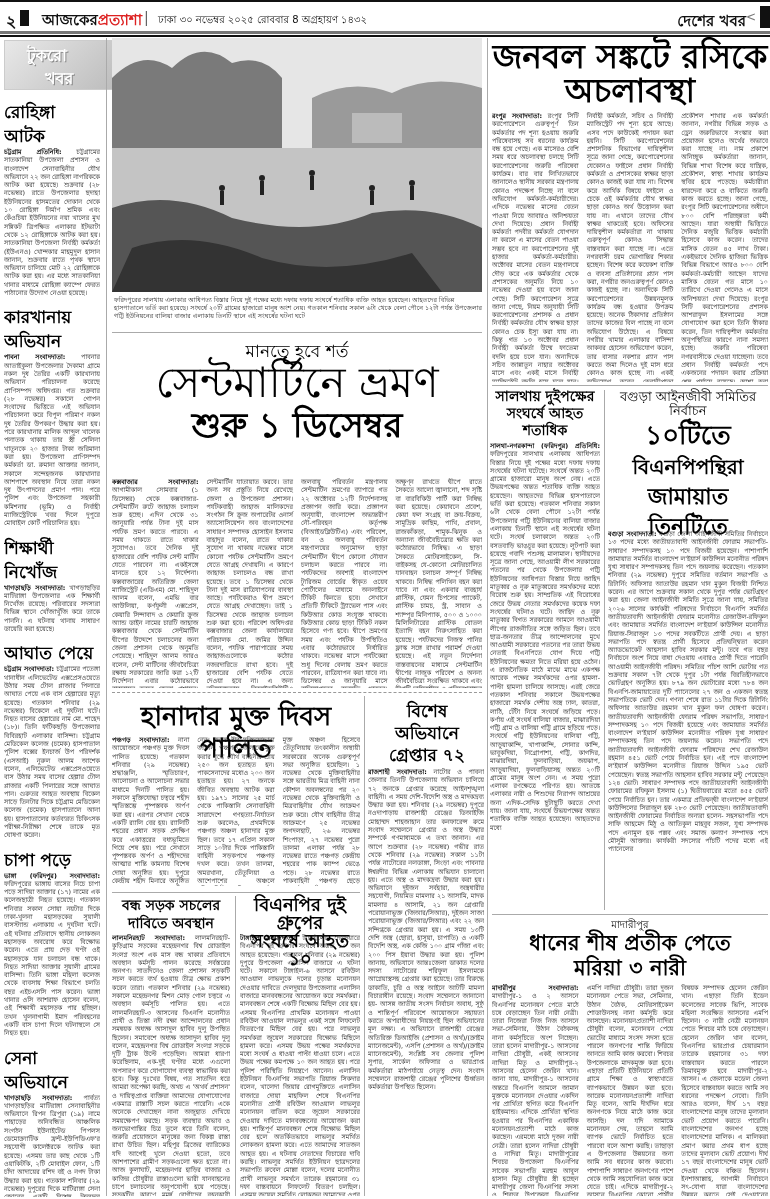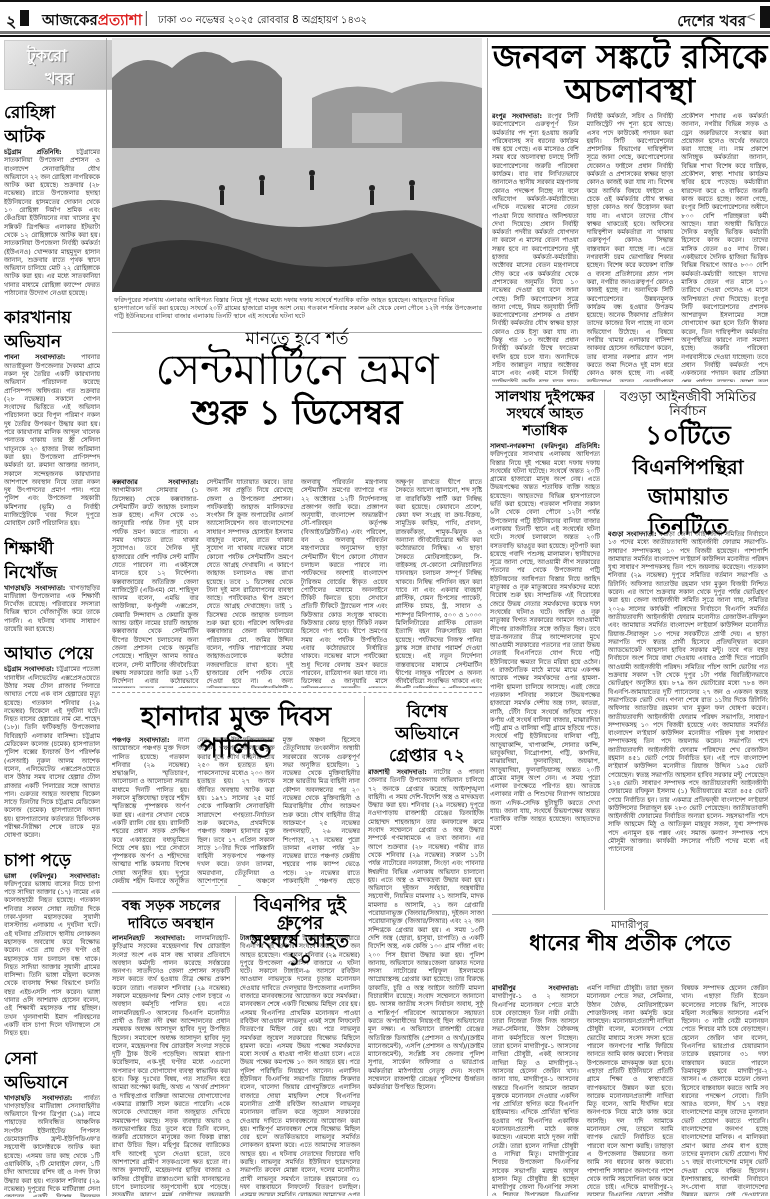--- a/index.html
+++ b/index.html
@@ -114,21 +114,21 @@
   <div>অচলাবস্থা</div>
 </div>
 <div class="col cols body" style="left:492px;top:112px;width:276px;height:270px">
   <div><b>রংপুর সংবাদদাতা:</b> <span>রংপুর সিটি করপোরেশনে গুরুত্বপূর্ণ তিন কর্মকর্তার পদ শূন্য হওয়ায় জরুরি পরিষেবাসহ সব ধরনের কার্যক্রম বন্ধ হয়ে গেছে। এক মাসেরও বেশি সময় ধরে অচলাবস্থা চলছে সিটি করপোরেশনের জরুরি পরিষেবা কার্যক্রম। বার বার লিখিতভাবে জানালেও স্থানীয় সরকার মন্ত্রণালয় কোনও পদক্ষেপ নিচ্ছে না বলে অভিযোগ কর্মকর্তা-কর্মচারীদের। এদিকে নভেম্বর মাসের বেতন পাওয়া নিয়ে আবারও অনিশ্চয়তা দেখা দিয়েছে। প্রধান নির্বাহী কর্মকর্তা পদবীর কর্মকর্তা যোগদান না করলে এ মাসের বেতন পাওয়া সম্ভব হবে না করপোরেশনের দুই হাজার কর্মকর্তা-কর্মচারীর। অক্টোবর মাসের বেতন মন্ত্রণালয়ে দৌড় করে এক কর্মকর্তার থেকে প্রশাসকের অনুমতি নিয়ে ১০ নভেম্বর দেওয়া হয় বলে জানা গেছে। সিটি করপোরেশন সূত্রে জানা গেছে, নিয়ম অনুযায়ী সিটি করপোরেশনের প্রশাসক ও প্রধান নির্বাহী কর্মকর্তার যৌথ স্বাক্ষর ছাড়া কোনও চেক ইস্যু করা যায় না। কিন্তু গত ১৩ অক্টোবর প্রধান নির্বাহী কর্মকর্তা উম্মে ফাতেমা বদলি হয়ে চলে যান। অন্যদিকে সচিব জান্নাতুন নাহার অক্টোবর মাসে এবং একই মাসে নির্বাহী ম্যাজিস্ট্রেট বদলি হয়ে চলে যান। ফলে দুই মাস ধরে প্রধান</span></div>
   <div>নির্বাহী কর্মকর্তা, সচিব ও নির্বাহী ম্যাজিস্ট্রেট পদ শূন্য হয়ে আছে। এসব পদে কাউকেই পদায়ন করা হয়নি। সিটি করপোরেশনের প্রশাসনিক বিভাগের দায়িত্বশীল সূত্রে জানা গেছে, করপোরেশনের যেকোনও ফাইলে প্রধান নির্বাহী কর্মকর্তা ও প্রশাসকের স্বাক্ষর ছাড়া কোনও কাজই করা যায় না। বিশেষ করে আর্থিক বিষয়ে ফাইলে ও চেকে ওই কর্মকর্তার যৌথ স্বাক্ষর ছাড়া কোনও অর্থ উত্তোলন করা যায় না। এখানে তাদের যৌথ স্বাক্ষর থাকতেই হবে। অফিসের দায়িত্বশীল কর্মকর্তারা না থাকায় গুরুত্বপূর্ণ কোনও সিদ্ধান্ত বাস্তবায়ন করা যাচ্ছে না। এতে নগরবাসী চরম ভোগান্তির শিকার হচ্ছেন। বিশেষ করে কয়েকশ ব্যক্তি ও ব্যবসা প্রতিষ্ঠানের প্ল্যান পাস করা, নগরীর জনগুরুত্বপূর্ণ কোনও কাজই হচ্ছে না। অন্যদিকে সিটি করপোরেশনের উন্নয়নমূলক কার্যক্রম বন্ধ হওয়ার উপক্রম হয়েছে। অনেক ঠিকাদার প্রতিষ্ঠান তাদের কাজের বিল পাচ্ছে না বলে অভিযোগ উঠেছে। এ বিষয়ে নগরীর খামার এলাকার বাসিন্দা আকবর হোসেন অভিযোগ করেন, তার বাসার নকশার প্ল্যান পাস করতে জমা দিলেও দুই মাস ধরে কোনও কাজ হচ্ছে না। একই অভিযোগ করেন কেরানীপাড়া মহল্লার মমতাজ বেগমসহ অনেকেই। এদিকে</div>
   <div>প্রকৌশল শাখার এক কর্মকর্তা জানান, নগরীর বিভিন্ন সড়ক ও ড্রেন জরুরিভাবে সংস্কার করা প্রয়োজন হলেও অর্থের অভাবে করা যাচ্ছে না। নাম প্রকাশে অনিচ্ছুক কর্মকর্তারা জানান, বিভিন্ন শাখা বিশেষ করে যান্ত্রিক, প্রকৌশল, স্বাস্থ্য শাখার কার্যক্রম স্থবির হয়ে পড়েছে। কর্মচারীরা ধারদেনা করে ও বাকিতে জরুরি কাজ করতে হচ্ছে। জানা গেছে, রংপুর সিটি করপোরেশনের অধীনে ৮০০ বেশি পরিচ্ছন্নতা কর্মী আছেন। যারা অস্থায়ী ভিত্তিতে দৈনিক মজুরি ভিত্তিক কর্মচারী হিসেবে কাজ করেন। তাদের মাসিক বেতন ৪৫ লাখ টাকা। একইভাবে দৈনিক হাজিরা ভিত্তিক বিভিন্ন বিভাগে আরও ৮০০ বেশি কর্মকর্তা-কর্মচারী আছেন যাদের মাসিক বেতন গত মাসে ১০ তারিখে দেওয়া গেলেও এ মাসে অনিশ্চয়তা দেখা দিয়েছে। রংপুর সিটি করপোরেশনের প্রশাসক আশরাফুল ইসলামের সঙ্গে যোগাযোগ করা হলে তিনি স্বীকার করেন, তিন দায়িত্বশীল কর্মকর্তার অনুপস্থিতির কারণে নানা সমস্যা হচ্ছে। জরুরি পরিষেবা নগরবাসীকে দেওয়া যাচ্ছেনা। তবে প্রধান নির্বাহী কর্মকর্তা পদে একজনের পদায়ন করার প্রক্রিয়া শেষ পর্যায়ে রয়েছে। আশা করা যাচ্ছে, সমস্যা সমাধান হয়ে যাবে।</div>
 </div>
 <div class="vline" style="left:487px;top:38px;height:1158px"></div>
 <div class="hline" style="left:492px;top:385px;width:276px"></div>
 
-<div class="head-c" style="left:112px;top:327px;width:370px">
+<div class="head-c" style="left:112px;top:340px;width:370px">
   <div style="font-size:17px;line-height:22px">মানতে হবে শর্ত</div>
   <div style="font-size:42px;line-height:42px;font-weight:normal">সেন্টমার্টিনে ভ্রমণ</div>
   <div style="font-size:34px;line-height:42px;font-weight:bold">শুরু ১ ডিসেম্বর</div>
 </div>
 <div class="col cols body" style="left:112px;top:478px;width:370px;height:210px">
   <div><b>কক্সবাজার সংবাদদাতা:</b> <span>আগামীকাল সোমবার (১ ডিসেম্বর) থেকে কক্সবাজার-সেন্টমার্টিন রুটে জাহাজ চলাচল শুরু হচ্ছে। এদিন থেকে ৩১ জানুয়ারি পর্যন্ত টানা দুই মাস পর্যটক ভ্রমণ করতে পারবে। এ সময় থাকতে রাতে থাকার সুযোগও। তবে দৈনিক দুই হাজারের বেশি পর্যটক সেন্ট মার্টিন যেতে পারবেন না। একইসঙ্গে মানতে হবে ১২ নির্দেশনা। কক্সবাজারের অতিরিক্ত জেলা ম্যাজিস্ট্রেট (এডিএম) মো. শাহিদুল আলম বলেন, এমভি বার আউলিয়া, কর্ণফুলী এক্সপ্রেস, কেয়ারি সিন্দাবাদ ও কেয়ারি ক্রুজ অ্যান্ড ডাইন নামের চারটি জাহাজ কক্সবাজার থেকে সেন্টমার্টিন দ্বীপের উদ্দেশে চলাচলের জন্য জেলা প্রশাসন থেকে অনুমতি পেয়েছে। শাহিদুল আলম আরও বলেন, সেন্ট মার্টিনের জীববৈচিত্র্য রক্ষায় সরকারের জারি করা ১২টি নির্দেশনা এবার কঠোরভাবে বাস্তবায়ন করবে জেলা প্রশাসন। মূলত টেকনাফ থেকে পর্যটকবাহী জাহাজ চলাচল করলেও নিরাপত্তার কারণে এখন কক্সবাজার শহরের নুনিয়ারছড়া থেকে পর্যটকবাহী জাহাজ বঙ্গোপসাগর পাড়ি দিয়ে</span></div>
   <div>সেন্টমার্টিন যাতায়াত করবে। তার জন্য সব প্রস্তুতি নিয়ে রেখেছে জেলা ও উপজেলা প্রশাসন। পর্যটকবাহী জাহাজ মালিকদের সংগঠন সি ক্রুজ অপারেটর ওনার্স অ্যাসোসিয়েশন অব বাংলাদেশের সাধারণ সম্পাদক হোসাইন ইসলাম বাহাদুর বলেন, রাতে থাকার সুযোগ না থাকায় নভেম্বর মাসে কোনো পর্যটক সেন্টমার্টিন ভ্রমণে যেতে আগ্রহ দেখায়নি। এ কারণে জাহাজ চলাচলও বন্ধ রাখা হয়েছে। তবে ১ ডিসেম্বর থেকে টানা দুই মাস রাত্রিযাপনের ব্যবস্থা আছে। পর্যটকেরাও দ্বীপ ভ্রমণে যেতে আগ্রহ দেখাচ্ছেন। তাই ১ ডিসেম্বর থেকে জাহাজ চলাচল শুরু করা হবে। পরিবেশ অধিদপ্তর কক্সবাজার জেলা কার্যালয়ের পরিচালক মো. জমির উদ্দিন বলেন, পর্যটক পারাপারের সময় জাহাজগুলোকে কঠোর নজরদারিতে রাখা হবে। দুই হাজারের বেশি পর্যটক যেতে দেওয়া হবে না। এ জন্য নুনিয়ারছড়ায় বিআইডব্লিউটিএ জেটিঘাটে পৃথক তল্লাশির ব্যবস্থা রাখা হয়েছে। সেন্টমার্টিন দ্বীপের অনন্য প্রাকৃতিক সৌন্দর্য, পরিবেশ, প্রতিবেশ ও জীববৈচিত্র্য রক্ষায় পরিবেশ, বন ও</div>
   <div>জলবায়ু পরিবর্তন মন্ত্রণালয় সেন্টমার্টিন ভ্রমণের ব্যাপারে গত ২২ অক্টোবর ১২টি নির্দেশনাসহ প্রজ্ঞাপন জারি করে। প্রজ্ঞাপন অনুযায়ী, বাংলাদেশ অভ্যন্তরীণ নৌ-পরিবহন কর্তৃপক্ষ (বিআইডব্লিউটিএ) এবং পরিবেশ, বন ও জলবায়ু পরিবর্তন মন্ত্রণালয়ের অনুমোদন ছাড়া সেন্টমার্টিন দ্বীপে কোনো নৌযান চলাচল করতে পারবে না। পর্যটকদের অবশ্যই বাংলাদেশ ট্যুরিজম বোর্ডের স্বীকৃত ওয়েব পোর্টালের মাধ্যমে অনলাইনে টিকিট কিনতে হবে। সেখানে প্রতিটি টিকিটে ট্র্যাভেল পাস এবং কিউআর কোড সংযুক্ত থাকবে। কিউআর কোড ছাড়া টিকিট নকল হিসেবে গণ্য হবে। দ্বীপে ভ্রমণের সময় এবং পর্যটক উপস্থিতিও এবার কঠোরভাবে নির্ধারিত থাকবে। নভেম্বর মাসে পর্যটকেরা শুধু দিনের বেলায় ভ্রমণ করতে পারবেন, রাত্রিযাপন করা যাবে না। ডিসেম্বর ও জানুয়ারি মাসে রাত্রিযাপনের অনুমতি থাকবে। ফেব্রুয়ারি মাসে দ্বীপে পর্যটক যাতায়াত সম্পূর্ণভাবে বন্ধ থাকবে। প্রতিদিন গড়ে দুই হাজারের বেশি পর্যটক দ্বীপে ভ্রমণ করতে পারবেন না। সেন্টমার্টিনের প্রাকৃতিক পরিবেশ</div>
   <div>অক্ষুণ্ন রাখতে দ্বীপে রাতে সৈকতে আলো জ্বালানো, শব্দ সৃষ্টি বা বারবিকিউ পার্টি করা নিষিদ্ধ করা হয়েছে। কেয়াবনে প্রবেশ, কেয়া ফল সংগ্রহ বা ক্রয়-বিক্রয়, সামুদ্রিক কাছিম, পাখি, প্রবাল, রাজকাঁকড়া, শামুক-ঝিনুক ও অন্যান্য জীববৈচিত্র্যের ক্ষতি করা কঠোরভাবে নিষিদ্ধ। এ ছাড়া সৈকতে মোটরসাইকেল, সি-বাইকসহ যে-কোনো মোটরচালিত যানবাহন চলাচল সম্পূর্ণ নিষিদ্ধ থাকবে। নিষিদ্ধ পলিথিন বহন করা যাবে না এবং একবার ব্যবহার্য প্লাস্টিক, যেমন চিপসের প্যাকেট, প্লাস্টিক চামচ, স্ট্র, সাবান ও শ্যাম্পুর মিনিপ্যাক, ৫০০ ও ১০০০ মিলিলিটারের প্লাস্টিক বোতল ইত্যাদি বহন নিরুৎসাহিত করা হয়েছে। পর্যটকদের নিজস্ব পানির ফ্লাস্ক সঙ্গে রাখার পরামর্শ দেওয়া হয়েছে। এই নতুন নির্দেশনা বাস্তবায়নের মাধ্যমে সেন্টমার্টিন দ্বীপের নাজুক পরিবেশ ও অনন্য জীববৈচিত্র্য সংরক্ষিত থাকবে এবং দ্বীপটি দায়িত্বশীল ও পরিবেশবান্ধব পর্যটনের উৎকৃষ্ট উদাহরণ হয়ে উঠবে বলে আশা করছে সরকারের সংশ্লিষ্ট বিভাগ।</div>
 </div>
@@ -187,18 +187,19 @@
   <div>সংঘর্ষে আহত ১০</div>
 </div>
 <div class="col body" style="left:240px;top:934px;width:120px;height:262px">
   <b>টাঙ্গাইল সংবাদদাতা:</b> <span>টাঙ্গাইলের দেলদুয়ারে বিএনপির দুই গ্রুপের সংঘর্ষে অন্তত ১০ জন আহত হয়েছেন। গতকাল শনিবার (২৯ নভেম্বর) দুপুরে উপজেলা এলাসিন বাজারে এ ঘটনা ঘটে। সকালে টাঙ্গাইল-৬ আসনে রবিউল আওয়াল লাভলুকে দলের চূড়ান্ত মনোনয়ন দেওয়ার দাবিতে দেলদুয়ার উপজেলার এলাসিন বাজারে মানববন্ধনের আয়োজন করে সমর্থকরা। মানববন্ধন শেষে একটি বিক্ষোভ মিছিল বের হয়। এসময় বিএনপির প্রাথমিক মনোনয়ন পাওয়া রবিউল আওয়াল লাভলুর একই সঙ্গে লিফলেট বিতরণের মিছিল বের হয়। পরে লাভলুর সমর্থকরা জুয়েল সরকারের বিক্ষোভ মিছিলে হামলা করে। এসময় উভয় পক্ষের সমর্থকদের মধ্যে সংঘর্ষ ও ধাওয়া পাল্টা ধাওয়া চলে। এতে উভয় পক্ষের কমপক্ষে ১০ জন আহত হয়। পরে পুলিশ পরিস্থিতি নিয়ন্ত্রণে আনেন। এলাসিন ইউনিয়ন বিএনপির সভাপতি রিয়াজ সিকদার বলেন, খালেদা জিয়ার রোগমুক্তিতে এলাসিন বাজারে দোয়া মাহফিল শেষে বিএনপির মনোনীত প্রার্থী রবিউল আওয়াল লাভলুর মনোনয়ন বাতিল করে জুয়েল সরকারের দেওয়ার দাবিতে মানববন্ধনের আয়োজন করা হয়। শান্তিপূর্ণ মানববন্ধন শেষে বিক্ষোভ মিছিল বের হলে অতর্কিতভাবে লাভলুর সমর্থিত লোকজন হামলা করে। এতে আমাদের সাতজন আহত হয়। এ ঘটনায় নেতাদের বিচারের দাবি করছি। লাভলুর সমর্থিত ইউনিয়ন ছাত্রদলের সভাপতি রুবেল মোল্লা বলেন, দলের মনোনীত প্রার্থী লাভলুর সমর্থনে তারেক রহমানের ৩১ দফা বাস্তবায়নে লিফলেট বিতরণ চলছিল। এসময় জুয়েল সমর্থিত লোকজন আমাদের ওপর হামলা করে। এসময় আমাদের সমর্থিত একজনের মোটরসাইকেল ভাঙচুর করা হয়। এসময় আমাদের বেশ কয়েকজন আহত হন।</span>
 </div>
 
 <div class="hline" style="left:492px;top:914px;width:276px"></div>
 <div class="head-c" style="left:492px;top:918px;width:276px">
   <div style="font-size:10px;line-height:13px;text-align:center">মাদারীপুর</div>
   <div style="font-size:21px;line-height:25px;font-weight:bold">ধানের শীষ প্রতীক পেতে</div>
+  <div style="font-size:21px;line-height:25px;font-weight:bold">মরিয়া ৩ নারী</div>
 </div>
 <div class="col cols body" style="left:492px;top:984px;width:276px;height:212px">
   <div><b>মাদারীপুর সংবাদদাতা:</b> <span>মাদারীপুর-১ ও ২ আসনে বিএনপির মনোনয়ন পেতে মাঠে চষে বেড়াচ্ছেন তিন নারী নেত্রী। তারা নিজেরা নিজ নিজ আসনে সভা-সেমিনার, উঠান বৈঠকসহ নানা কর্মসূচিতে অংশ নিচ্ছেন। তারা হলেন মাদারীপুর-১ আসনের নাদিরা চৌধুরী, একই আসনের নাদিরা মিতু ও মাদারীপুর-২ আসনের হেলেন জেরিন খান। জানা যায়, মাদারীপুর-১ আসনের অন্তরে বিএনপি আমলে জামান মুক্তকে মনোনয়ন দেওয়ার একদিন পর প্রার্থিতা স্থগিত করে বিএনপি হাইকমান্ড। এদিকে প্রার্থিতা স্থগিত হওয়ার পর বিএনপির একাধিক মনোনয়নপ্রত্যাশী মাঠে কাজ করছেন। এরমধ্যে মাঠে দুজন নারী নেত্রী। তারা হলেন নাদিরা চৌধুরী ও নাদিরা মিতু। মাদারীপুরের শিবচর উপজেলা বিএনপির সাবেক সভাপতি মরহুম আবুল হাসান মিতু চৌধুরীর স্ত্রী হচ্ছেন মাদারীপুর জেলা বিএনপির সদস্য ও শিবচর উপজেলা বিএনপির যুগ্ম-আহ্বায়ক নাদিরা মিতু। এছাড়া তিনি গত সময়ে বিএনপি থেকে উপজেলা নির্বাচনেও অংশ নিয়েছিলেন। আরেকজন মনোনয়নপ্রত্যাশী হচ্ছেন সংরক্ষিত মহিলা আসনের সাবেক</span></div>
   <div>এমপি নাদিরা চৌধুরী। তারা দুজন মনোনয়ন পেতে সভা, সেমিনার, উঠান বৈঠক, মোটরসাইকেল শোডাউনসহ নানা কর্মসূচি করে আসছেন। মনোনয়নপ্রত্যাশী নাদিরা চৌধুরী বলেন, মনোনয়ন পেয়ে ভোটের মাধ্যমে সংসদ সদস্য হতে পারলে জনগণের শান্তি ফিরিয়ে আনতে আমি কাজ করবো। শিবচর উপজেলাকে মাদকমুক্ত করা হবে। এছাড়া প্রতিটি ইউনিয়নে প্রতিটি গ্রামে শিক্ষা ও স্বাস্থ্যখাতে ব্যাপকভাবে উন্নয়ন করা হবে। আরেক মনোনয়নপ্রত্যাশী নাদিরা মিতু বলেন, আমি দীর্ঘদিন ধরে জনগণকে নিয়ে মাঠে কাজ করে আসছি। দল যদি আমাকে মনোনয়ন দেয়, তাহলে আমি ব্যাপক ভোটে নির্বাচিত হতে পারবো বলে আশা করছি। তাছাড়া এ উপজেলার উন্নয়নের জন্য আমি সব ধরনের কাজ করবো। পাশাপাশি সাধারণ জনগণের পাশে থেকে আমি সহযোগিতা কাজ করে যেতে চাই। এদিকে মাদারীপুর-২ আসনে বিএনপির কোনো প্রার্থীর নাম ঘোষণা করা হয়নি। একাধিক প্রার্থী মাঠে আছেন। এরমধ্যে রয়েছেন একজন নারী নেত্রী। তিনি হচ্ছেন বিএনপির কেন্দ্রীয় কমিটির সহ-শিক্ষা</div>
   <div>বিষয়ক সম্পাদক হেলেন জেরিন খান। এছাড়া তিনি ইডেন কলেজের সাবেক ভিপি, সাবেক মহিলা সংরক্ষিত আসনের এমপি ছিলেন। ৩ নারী নেত্রী মনোনয়ন পেতে শিবচর মাঠ চষে বেড়াচ্ছেন। হেলেন জেরিন খান বলেন, বিএনপির ভারপ্রাপ্ত চেয়ারম্যান তারেক রহমানের ৩১ দফা বাস্তবায়ন করতে পারলে ডিমাবমুক্ত হবে মাদারীপুর-২ আসন। এ জেলাকে মডেল জেলা হিসেবে বাস্তবায়ন করতে আমি সব ধরনের পদক্ষেপ নেবো। তিনি আরও বলেন, দীর্ঘ ১৭ বছর বাংলাদেশের মানুষ তাদের মূল্যবান ভোট প্রয়োগ করতে পারেনি। বাংলাদেশের জনগণ হচ্ছে বাংলাদেশের মালিক। এ মালিকরা প্রমাণ করার প্রথম ধাপ হচ্ছে তাদের মূল্যবান ভোট প্রয়োগ। দীর্ঘ ১৭ বছর বাংলাদেশের মানুষ ভোট দেওয়া থেকে বঞ্চিত ছিলেন। ইনশাআল্লাহ, আগামী নির্বাচনে সৎ-যোগ্য যারা বাংলাদেশের উন্নয়ন করতে সেই দেওয়ানের জায়গা ভোট দিয়ে জাতীয় সংসদে পাঠাবেন জন্য কাজ করব। মাদারীপুর-২ আসনে দল আমাকে মনোনয়ন দিলে আমি নির্বাচনে অংশ নিয়ে জনগণের পাশে থাকতে চাই।</div>
 </div>
 
 </body></html>

